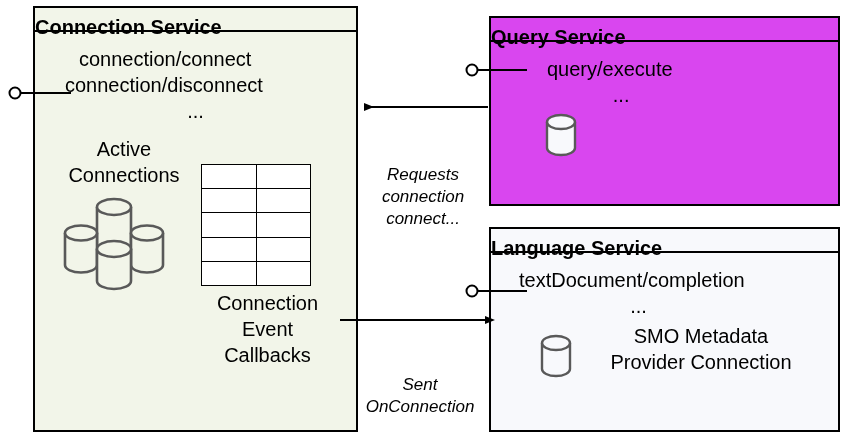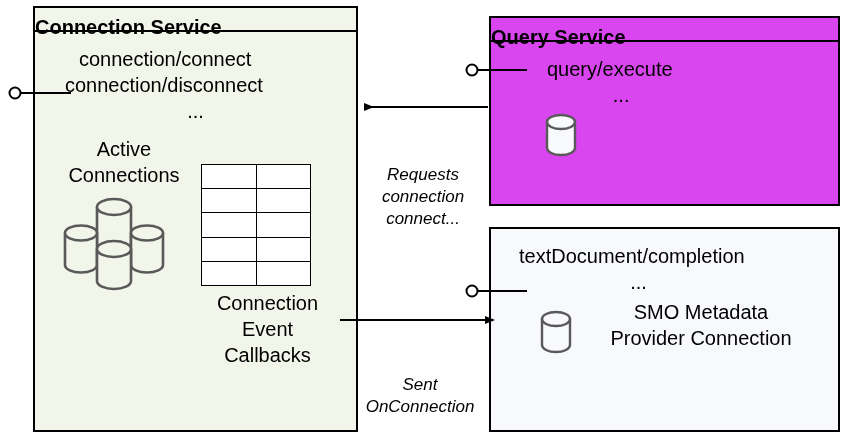--- a/index.html
+++ b/index.html
@@ -217,20 +217,21 @@
           <path d="M6 12 v26 a14 7 0 0 0 28 0 v-26"></path>
           <ellipse cx="20" cy="12" rx="14" ry="7"></ellipse>
         </g>
       </svg>
 
 
     </div>
   </div>
 
   <div class="box" id="language-service">
+    <div class="title">Language Service</div>
     <div class="body">
 
       <div class="op-line" id="ls-op1">textDocument/completion</div>
       <div class="ellipsis" id="ls-dots">...</div>
 
       <svg style="position:absolute; left:45px; top:78px;" width="40" height="52" viewBox="0 0 40 52">
         <g fill="#f8f9fc" stroke="#595959" stroke-width="2.4">
           <path d="M6 12 v26 a14 7 0 0 0 28 0 v-26"></path>
           <ellipse cx="20" cy="12" rx="14" ry="7"></ellipse>
         </g>

